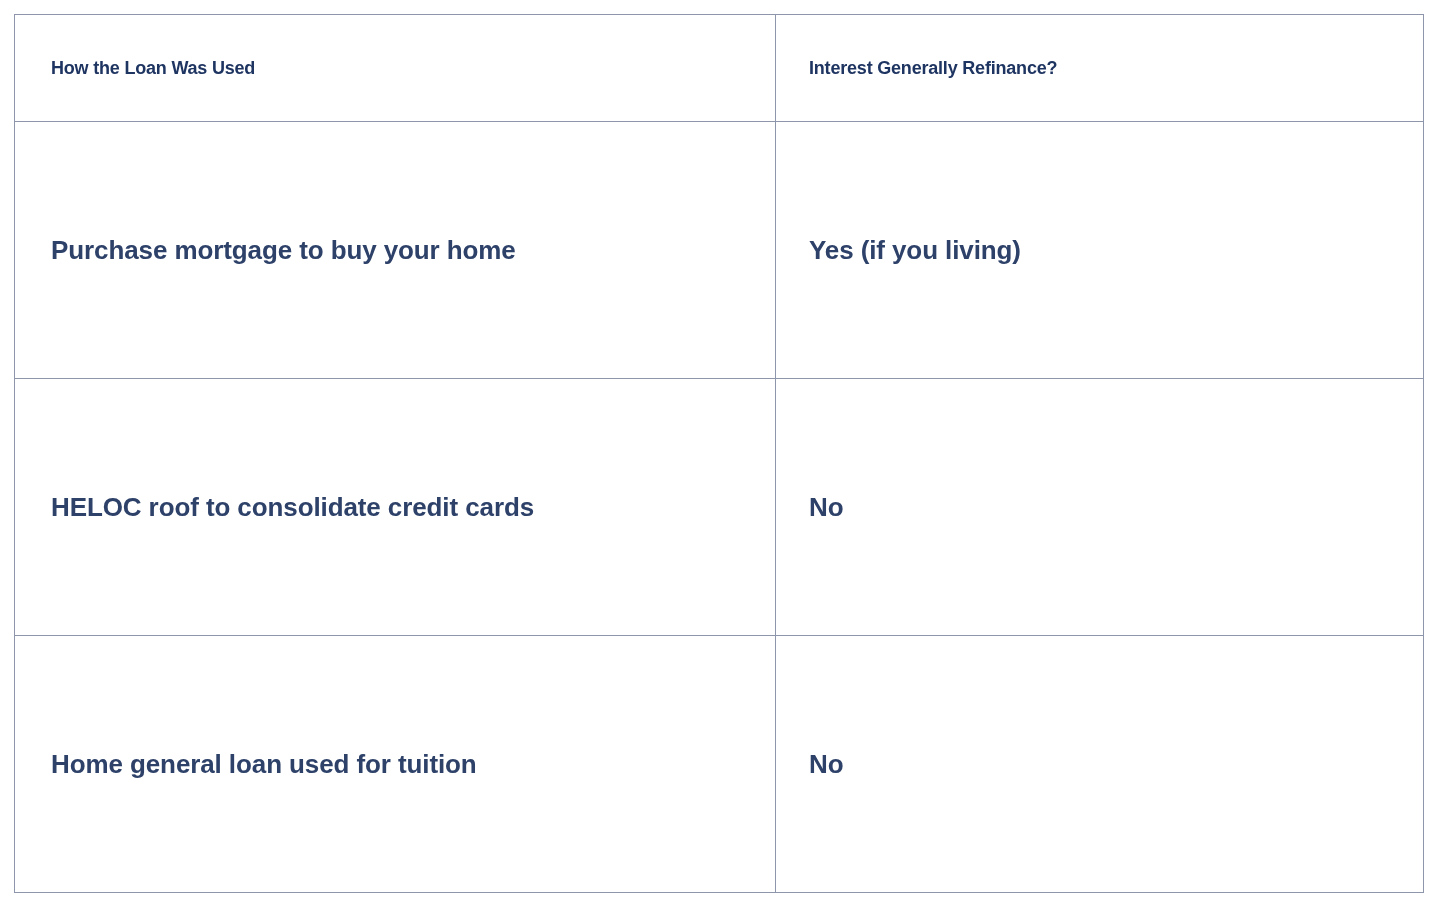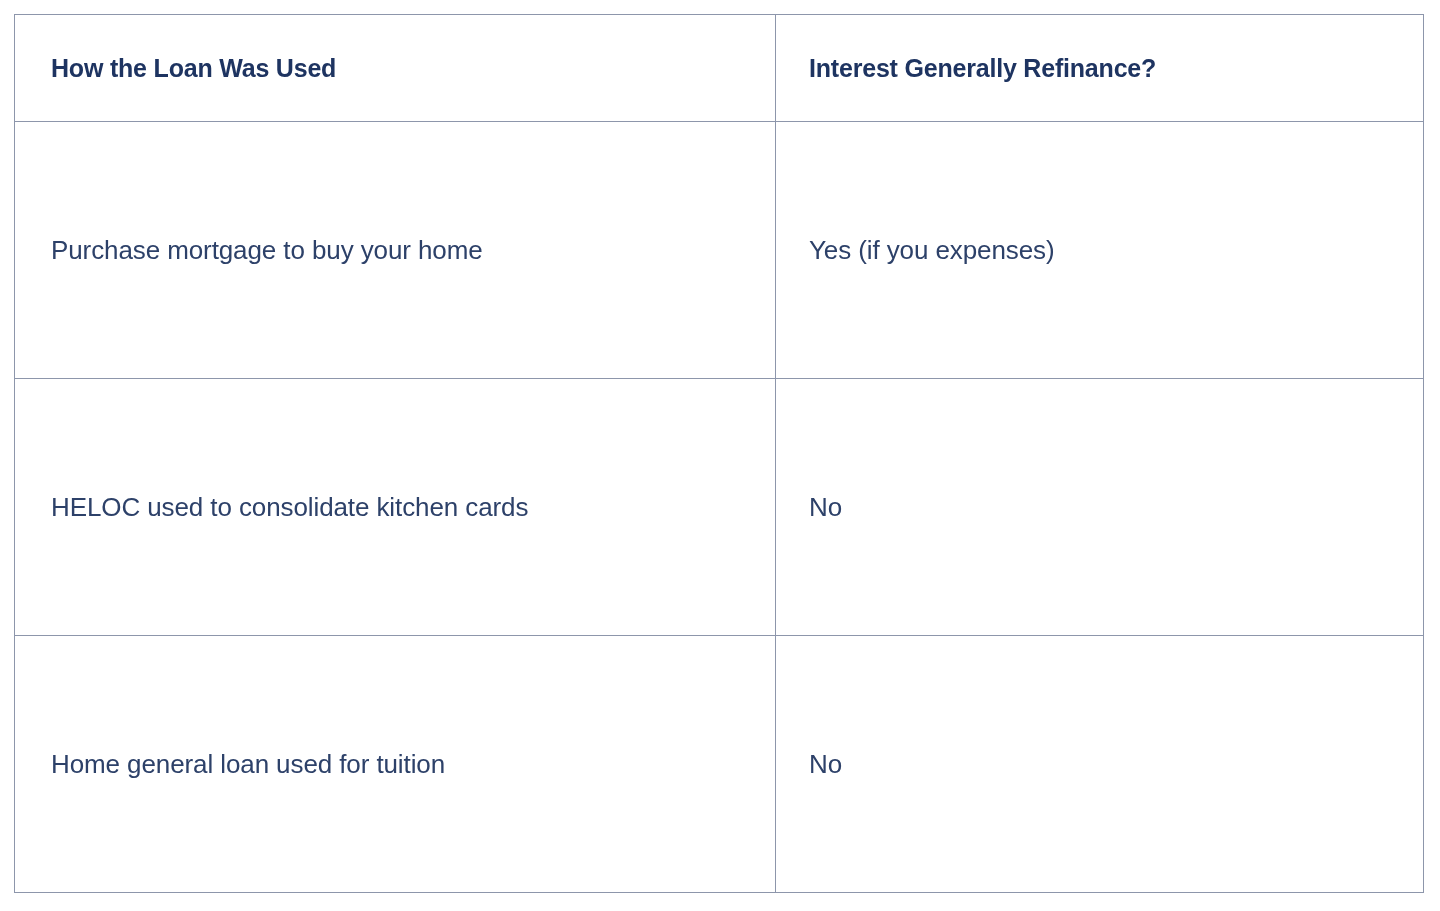--- a/index.html
+++ b/index.html
@@ -37,31 +37,31 @@
   table.deduction-table td {
     border: 1px solid #8d96ab;
     vertical-align: middle;
     text-align: left;
     padding: 0 20px 0 36px;
     background: #ffffff;
   }
 
   table.deduction-table thead th {
     height: 106px;
-    font-size: 25px;
+    font-size: 18px;
     font-weight: bold;
     letter-spacing: -0.2px;
     color: #1e3461;
     font-stretch: condensed;
   }
 
   table.deduction-table tbody td {
     height: 110px;
     font-size: 26px;
-    font-weight: normal;
+    font-weight: bold;
     letter-spacing: -0.1px;
     color: #2d4169;
   }
 
   
   table.deduction-table th.cell-deductible,
   table.deduction-table td.cell-deductible {
     padding-left: 33px;
   }
 
@@ -90,26 +90,26 @@
           <span class="cell-text">Interest Generally Refinance?</span>
         </th>
       </tr>
     </thead>
     <tbody>
       <tr>
         <td class="cell-use">
           <span class="cell-text">Purchase mortgage to buy your home</span>
         </td>
         <td class="cell-deductible">
-          <span class="cell-text">Yes (if you expenses)</span>
+          <span class="cell-text">Yes (if you living)</span>
         </td>
       </tr>
       <tr>
         <td class="cell-use">
-          <span class="cell-text">HELOC used to consolidate kitchen cards</span>
+          <span class="cell-text">HELOC roof to consolidate credit cards</span>
         </td>
         <td class="cell-deductible">
           <span class="cell-text">No</span>
         </td>
       </tr>
       <tr>
         <td class="cell-use">
           <span class="cell-text">Home general loan used for tuition</span>
         </td>
         <td class="cell-deductible">

